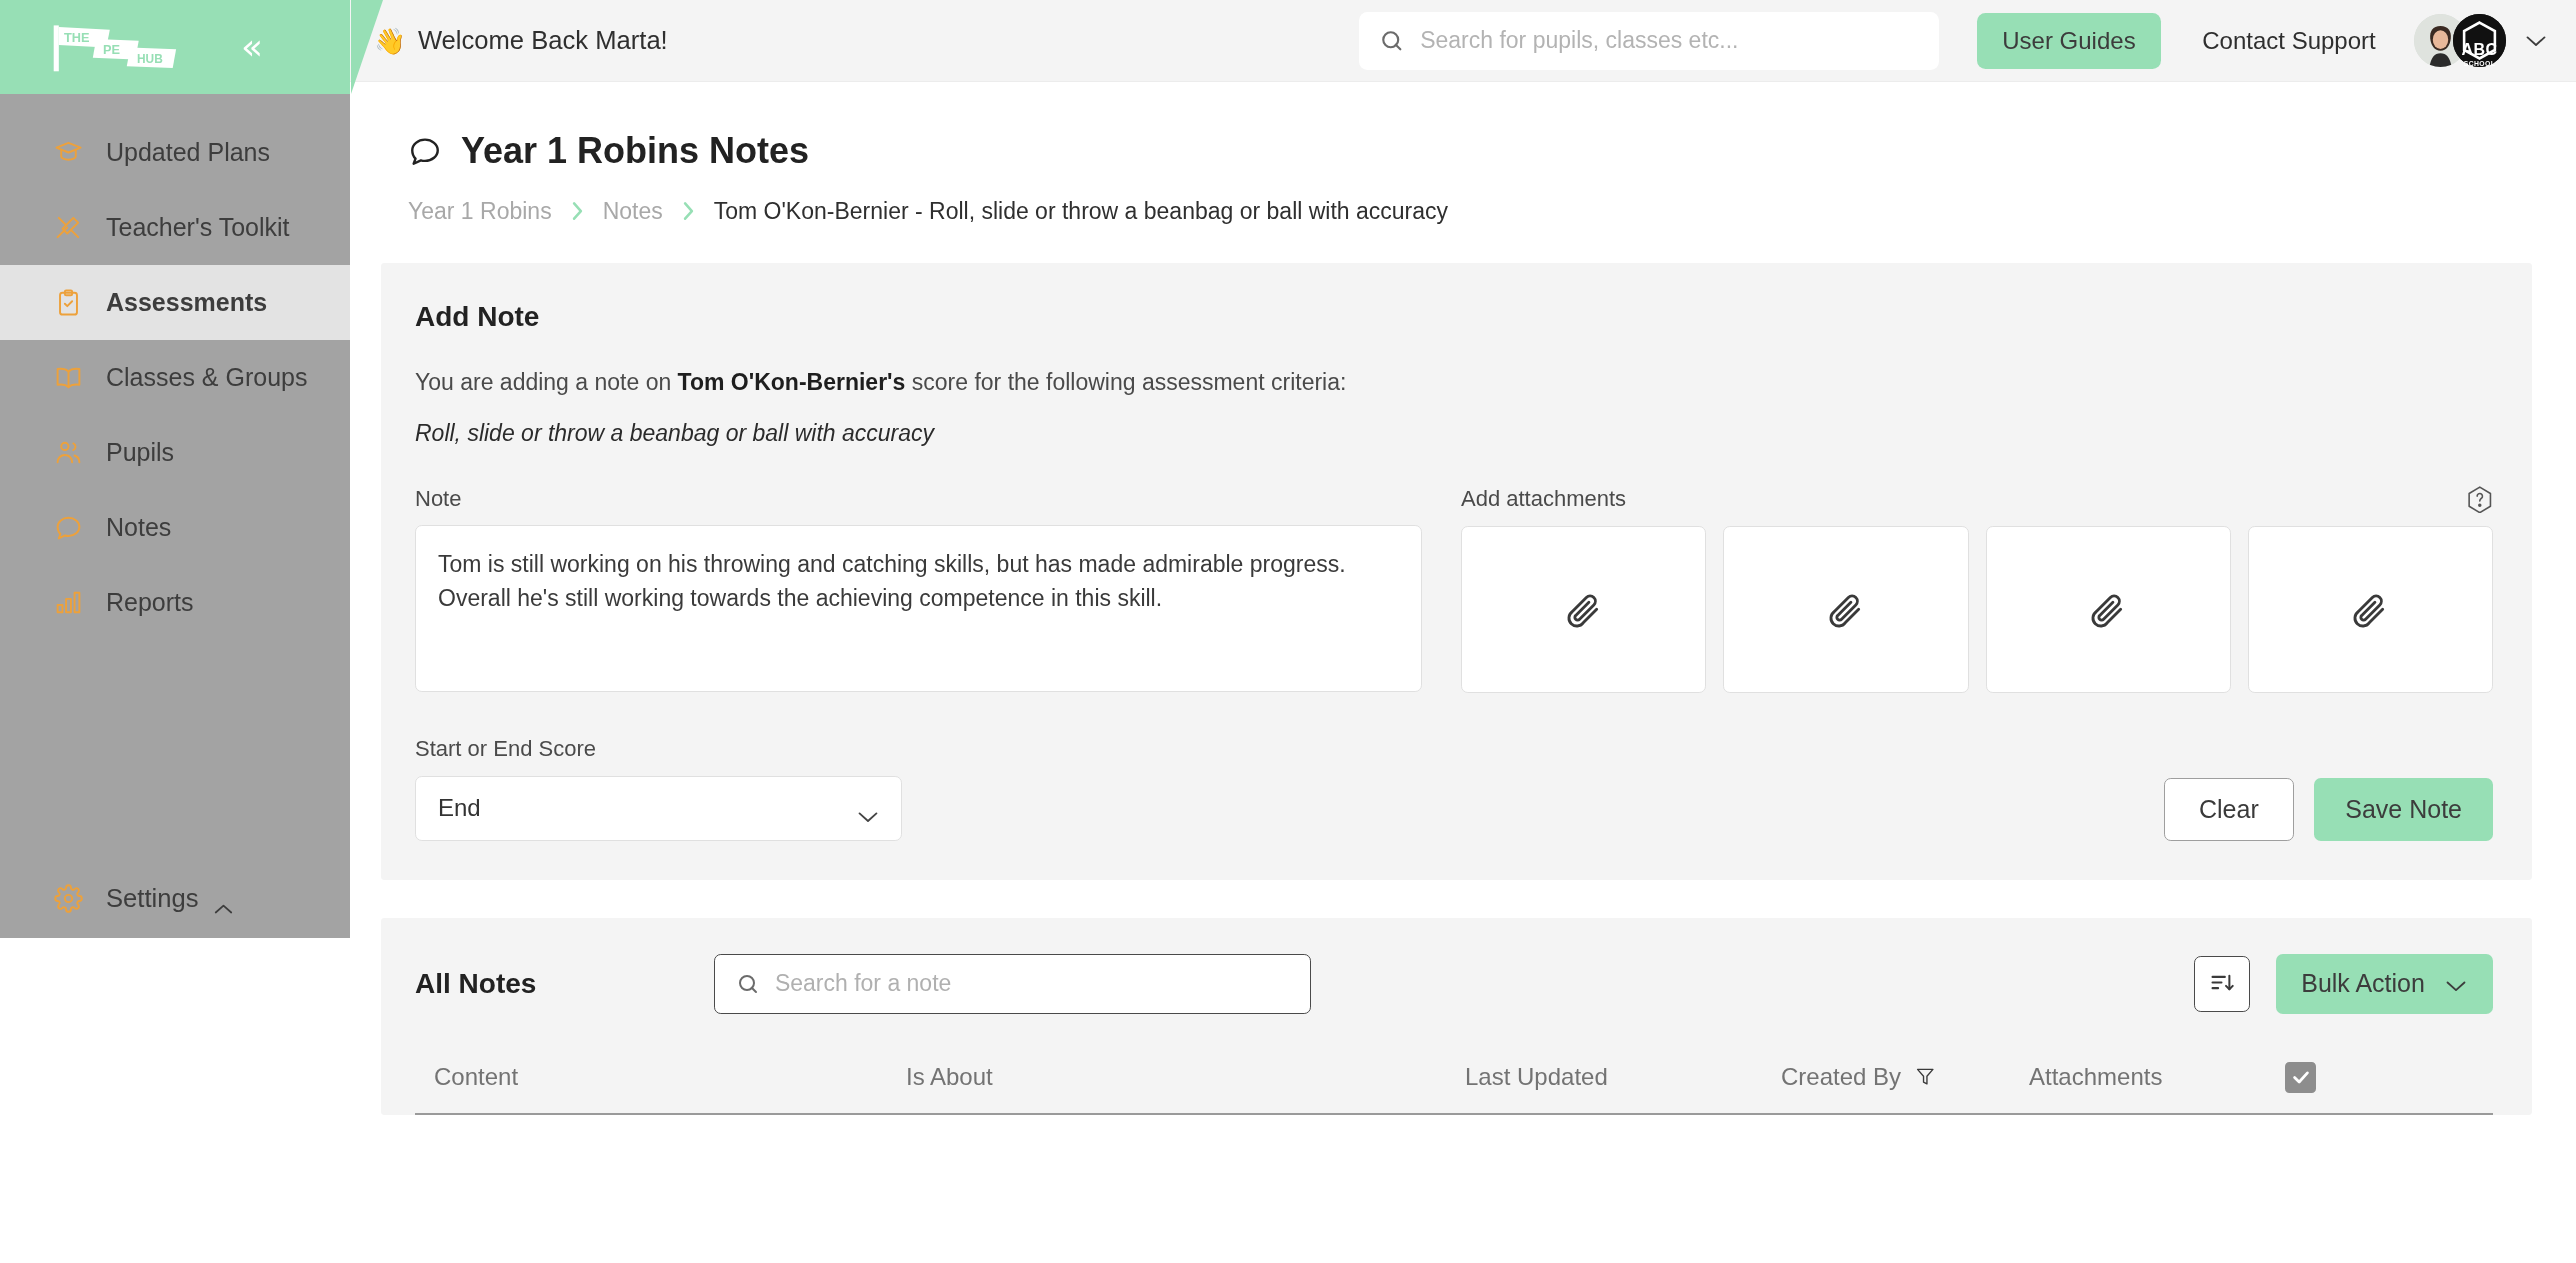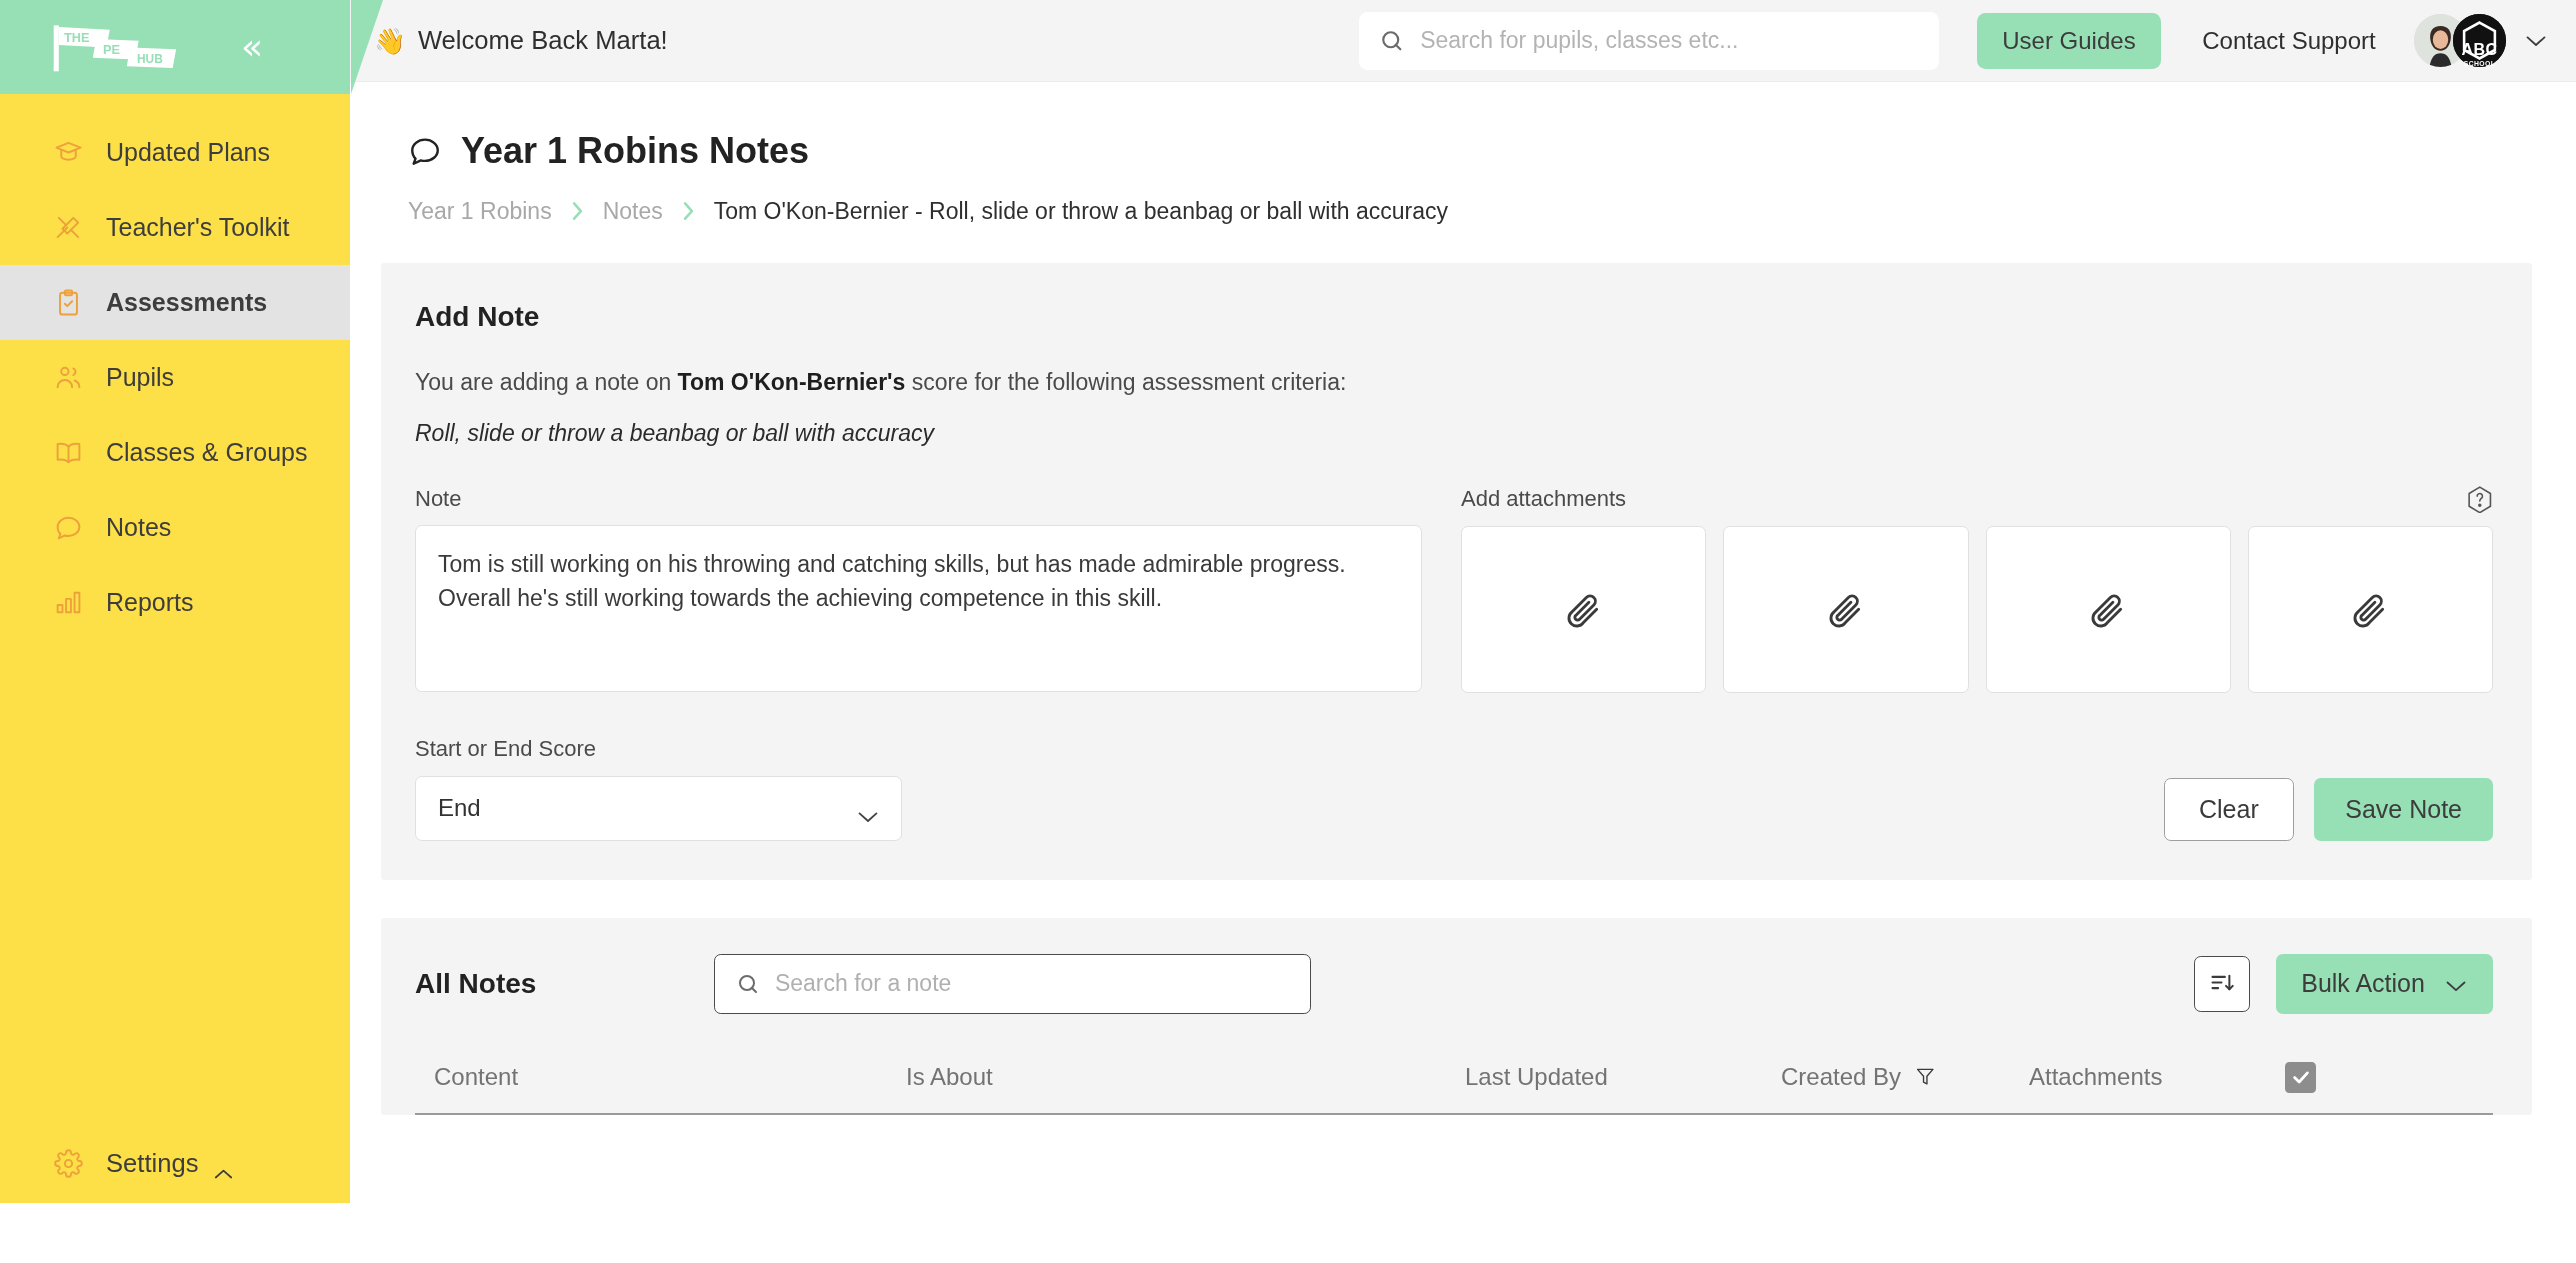--- a/index.html
+++ b/index.html
@@ -6,22 +6,22 @@
   html, body {
     width: 2576px; height: 1263px;
     background: #ffffff;
     font-family: "Liberation Sans", sans-serif;
     overflow: hidden;
   }
   .app { display: flex; width: 2576px; height: 1263px; }
 
   
   .sidebar {
-    width: 350px; height: 1203px;
-    background: #fde047;
+    width: 350px; height: 938px;
+    background: #a3a3a3;
     display: flex; flex-direction: column;
     position: relative; flex: 0 0 350px;
   }
   .logo-bar {
     height: 94px; background: #97dfb5;
     display: flex; align-items: center;
     position: relative;
   }
   .logo-bar:after {
     content: ""; position: absolute; right: -0.9px; top: 0;
@@ -268,36 +268,36 @@
               <rect x="5" y="4" width="14" height="18" rx="2"></rect>
               <rect x="9" y="2" width="6" height="4" rx="1"></rect>
               <path d="M9 13l2 2 4-4"></path>
             </svg>
         </span>
         <span>Assessments</span>
       </div>
       <div class="nav-item">
         <span class="nav-icon">
           <svg viewBox="0 0 24 24" fill="none" stroke="#eda13b" stroke-width="1.6" stroke-linecap="round" stroke-linejoin="round">
+              <path d="M12 7C10 5 7 4.5 3 5v13c4-.5 7 0 9 2 2-2 5-2.5 9-2V5c-4-.5-7 0-9 2z"></path>
+              <path d="M12 7v13"></path>
+            </svg>
+        </span>
+        <span>Classes &amp; Groups</span>
+      </div>
+      <div class="nav-item">
+        <span class="nav-icon">
+          <svg viewBox="0 0 24 24" fill="none" stroke="#eda13b" stroke-width="1.6" stroke-linecap="round" stroke-linejoin="round">
               <circle cx="9" cy="7" r="3"></circle>
               <path d="M3 20c0-3.3 2.7-6 6-6s6 2.7 6 6"></path>
               <path d="M16 4.5a3 3 0 010 5.5"></path>
               <path d="M17 14.5c2.3.8 4 2.9 4 5.5"></path>
             </svg>
         </span>
         <span>Pupils</span>
-      </div>
-      <div class="nav-item">
-        <span class="nav-icon">
-          <svg viewBox="0 0 24 24" fill="none" stroke="#eda13b" stroke-width="1.6" stroke-linecap="round" stroke-linejoin="round">
-              <path d="M12 7C10 5 7 4.5 3 5v13c4-.5 7 0 9 2 2-2 5-2.5 9-2V5c-4-.5-7 0-9 2z"></path>
-              <path d="M12 7v13"></path>
-            </svg>
-        </span>
-        <span>Classes &amp; Groups</span>
       </div>
       <div class="nav-item">
         <span class="nav-icon">
           <svg viewBox="0 0 24 24" fill="none" stroke="#eda13b" stroke-width="1.6" stroke-linecap="round" stroke-linejoin="round">
               <path d="M21 11.5c0 4.1-4 7.5-9 7.5-1 0-2-.1-2.9-.4L4 21l1.3-3.6C3.9 16 3 13.9 3 11.5 3 7.4 7 4 12 4s9 3.4 9 7.5z"></path>
             </svg>
         </span>
         <span>Notes</span>
       </div>
       <div class="nav-item">

